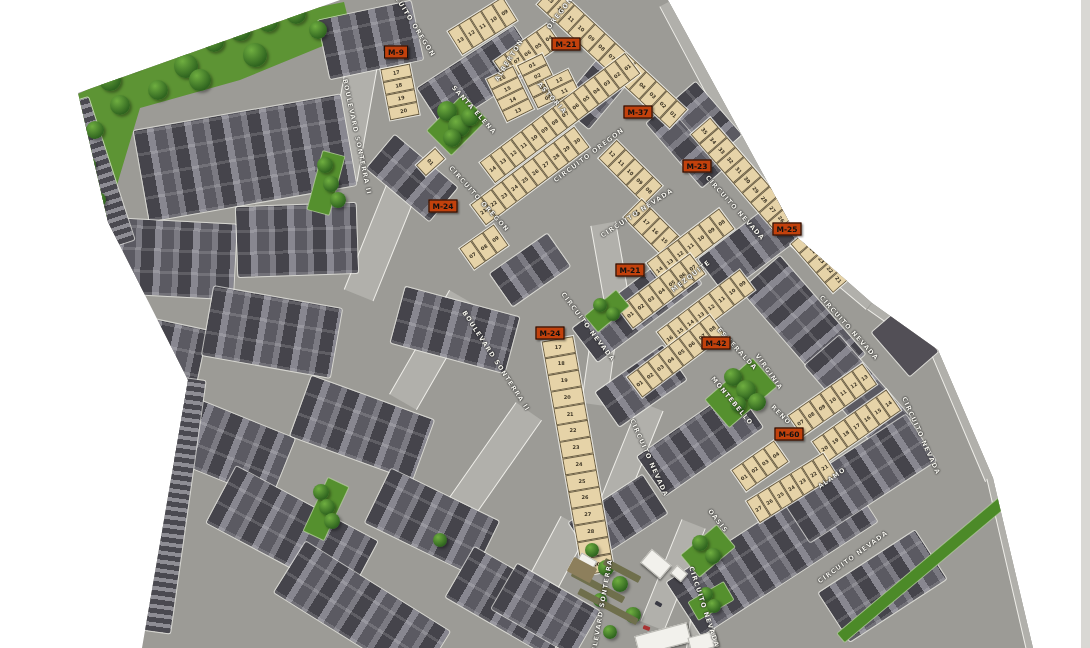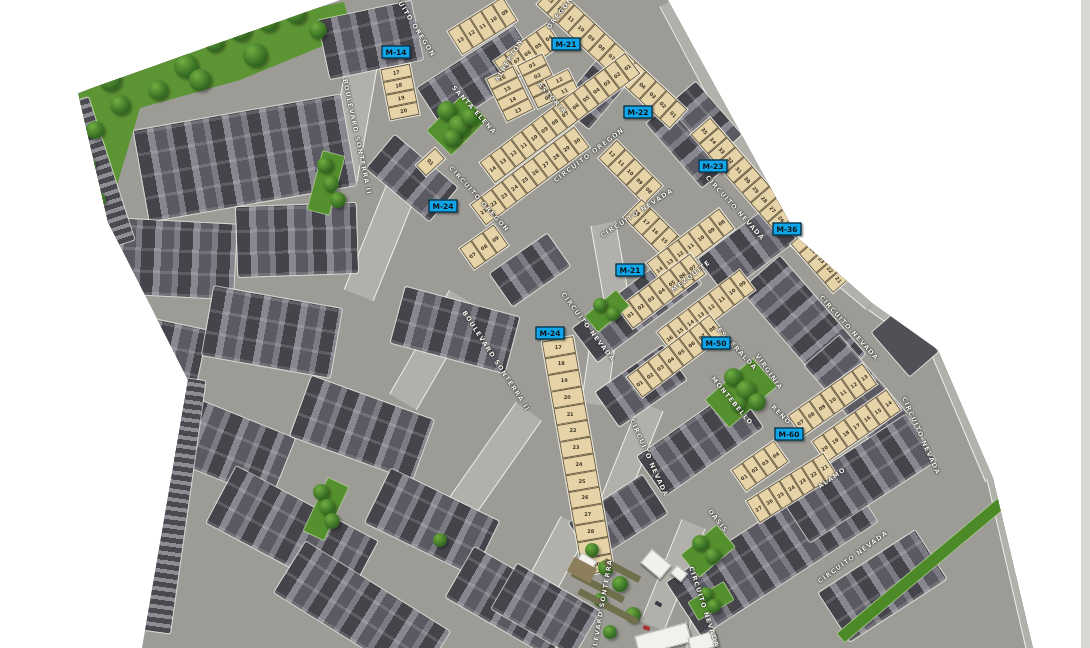--- a/index.html
+++ b/index.html
@@ -21,21 +21,21 @@
   .st{background-image:repeating-linear-gradient(0deg,#4a4950 0 5px,#8e8d94 5px 9px);}
   .sd{background:#524f56;}
   .strip{position:absolute;display:flex;outline:1.2px solid rgba(248,247,242,.8);}
   .strip.row{flex-direction:row;}
   .strip.col{flex-direction:column;}
   .lot{flex:0 0 auto;background:#e6d3a8;border:0.6px solid #6a5e45;box-sizing:border-box;
        display:flex;align-items:center;justify-content:center;}
   .lot span{font-size:5px;font-weight:bold;color:#3f3727;line-height:1;white-space:nowrap;}
   .slabel{position:absolute;color:#f6f5ef;font-weight:bold;font-size:6.5px;letter-spacing:1.2px;
           white-space:nowrap;text-shadow:0 0 2px rgba(0,0,0,.95),0 0 1px rgba(0,0,0,.9);}
-  .badge{position:absolute;background:#0ea5e9;border:1.6px solid #0d0d0d;color:#111;
+  .badge{position:absolute;background:#c2410c;border:1.6px solid #0d0d0d;color:#111;
          font-weight:bold;font-size:7.5px;padding:1px 3px;white-space:nowrap;
          box-shadow:1.5px 1.5px 2px rgba(0,0,0,.45);}
   .bldg{position:absolute;background:#f2f1ec;border:0.8px solid #b9b8b2;
         box-shadow:1.5px 1.5px 2px rgba(0,0,0,.4);}
   .acc{position:absolute;border-radius:1px;}
   .margin-strip{position:absolute;top:0;height:648px;}
 </style>
 </head>
 <body>
 
@@ -704,25 +704,25 @@
       <div class="slabel" style="left: 921px; top: 436px; transform: translate(-50%, -50%) rotate(66deg);">CIRCUITO NEVADA</div>
       <div class="slabel" style="left: 853px; top: 557px; transform: translate(-50%, -50%) rotate(-36deg);">CIRCUITO NEVADA</div>
       <div class="slabel" style="left: 691px; top: 276px; transform: translate(-50%, -50%) rotate(-38deg);">MEZQUITE</div>
       <div class="slabel" style="left: 737px; top: 349px; transform: translate(-50%, -50%) rotate(47deg);">ESMERALDA</div>
       <div class="slabel" style="left: 769px; top: 372px; transform: translate(-50%, -50%) rotate(55deg);">VIRGINIA</div>
       <div class="slabel" style="left: 732px; top: 401px; transform: translate(-50%, -50%) rotate(50deg);">MONTEBELLO</div>
       <div class="slabel" style="left: 781px; top: 415px; transform: translate(-50%, -50%) rotate(45deg);">RENO</div>
       <div class="slabel" style="left: 832px; top: 478px; transform: translate(-50%, -50%) rotate(-35deg);">ALAMO</div>
       <div class="slabel" style="left: 718px; top: 521px; transform: translate(-50%, -50%) rotate(52deg);">OASIS</div>
       <div class="slabel" style="left: 601px; top: 612px; transform: translate(-50%, -50%) rotate(-80deg);">BOULEVARD SONTERRA</div>
-      <div class="badge" style="left: 396px; top: 52px; transform: translate(-50%, -50%);">M-14</div>
+      <div class="badge" style="left: 396px; top: 52px; transform: translate(-50%, -50%);">M-9</div>
       <div class="badge" style="left: 566px; top: 44px; transform: translate(-50%, -50%);">M-21</div>
-      <div class="badge" style="left: 638px; top: 112px; transform: translate(-50%, -50%);">M-22</div>
-      <div class="badge" style="left: 713px; top: 166px; transform: translate(-50%, -50%); text-align: center;">M-23</div>
+      <div class="badge" style="left: 638px; top: 112px; transform: translate(-50%, -50%);">M-37</div>
+      <div class="badge" style="left: 697px; top: 166px; transform: translate(-50%, -50%); text-align: center;">M-23</div>
       <div class="badge" style="left: 443px; top: 206px; transform: translate(-50%, -50%);">M-24</div>
       <div class="badge" style="left: 550px; top: 333px; transform: translate(-50%, -50%);">M-24</div>
-      <div class="badge" style="left: 787px; top: 229px; transform: translate(-50%, -50%);">M-36</div>
+      <div class="badge" style="left: 787px; top: 229px; transform: translate(-50%, -50%);">M-25</div>
       <div class="badge" style="left: 630px; top: 270px; transform: translate(-50%, -50%);">M-21</div>
-      <div class="badge" style="left: 716px; top: 343px; transform: translate(-50%, -50%);">M-50</div>
+      <div class="badge" style="left: 716px; top: 343px; transform: translate(-50%, -50%);">M-42</div>
       <div class="badge" style="left: 789px; top: 434px; transform: translate(-50%, -50%);">M-60</div>
     </div>
 <div class="margin-strip" style="left: 1081px; width: 9px; background: rgb(217, 216, 212);"></div>
   </div>
 
 </body></html>

